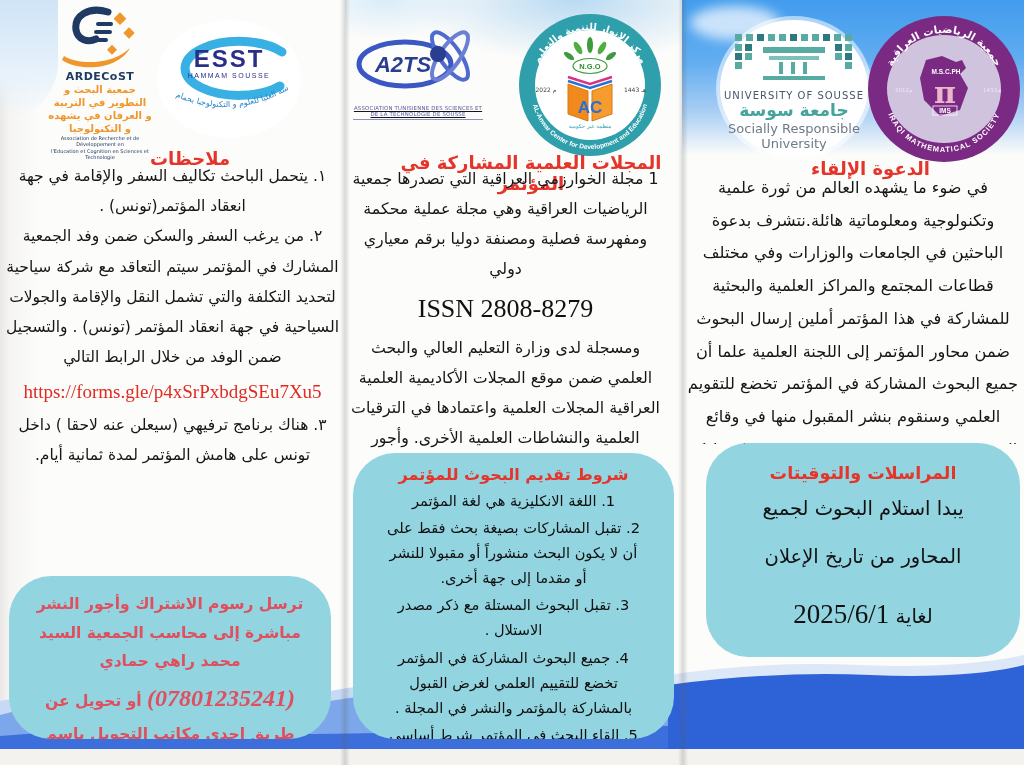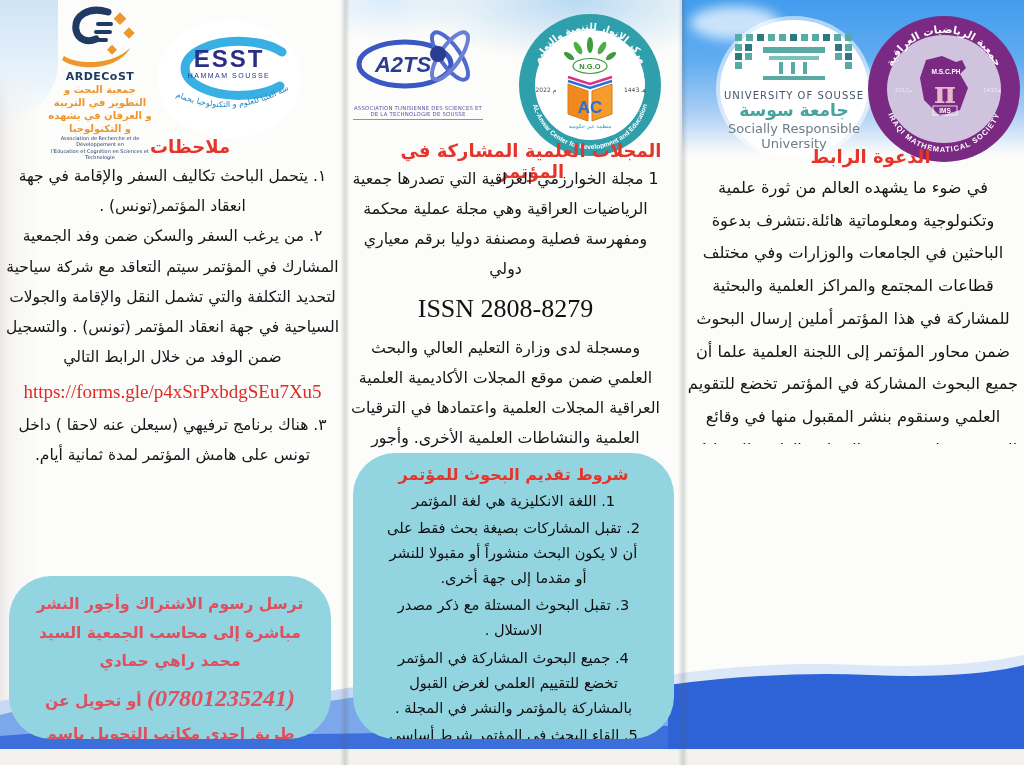--- a/index.html
+++ b/index.html
@@ -21,21 +21,21 @@
   svg.waves{position:absolute;left:0;bottom:0;width:1024px;height:130px;z-index:2;}
   .fold{position:absolute;top:0;bottom:0;width:10px;z-index:4;
         background:linear-gradient(to right,rgba(90,90,90,0) 0%,rgba(90,90,90,.22) 50%,rgba(90,90,90,0) 100%);}
   .f1{left:340px;} .f2{left:678px;}
   
   .panel{position:absolute;top:0;height:765px;z-index:3;}
   .p-left{left:0;width:345px;}
   .p-mid{left:345px;width:337px;}
   .p-right{left:682px;width:342px;}
   .col-title{position:absolute;left:0;right:0;text-align:center;color:#e5352b;
-             font-size:18px;font-weight:bold;margin:0;z-index:3;padding-left:35px;}
+             font-size:18px;font-weight:bold;margin:12px;z-index:3;padding-left:35px;}
   .rtl{direction:rtl;}
   .body-block{position:absolute;text-align:center;overflow:hidden;z-index:3;}
   .body-block p{margin:0;}
   
   .body-notes{left:4px;right:4px;top:161px;height:412px;font-size:15.5px;line-height:1.95;font-weight:500;}
   .glink{color:#e02a22;font-family:"Liberation Serif","DejaVu Serif",serif;font-size:19px;
          text-decoration:none;direction:ltr;unicode-bidi:isolate;display:inline-block;}
   .bubble{position:absolute;background:#92d4e0;border-radius:42px;z-index:3;overflow:hidden;}
   .bubble-fees{left:9px;top:576px;width:322px;height:163px;padding:14px 14px;box-sizing:border-box;}
   .bubble-fees p{margin:0;color:#df4f5e;font-weight:600;font-size:15.5px;line-height:1.85;text-align:center;}
@@ -55,21 +55,21 @@
   .bubble-corr h3{margin:6px 0 2px;color:#e5352b;font-size:17.5px;font-weight:bold;text-align:center;}
   .bubble-corr .bline{font-size:19.5px;line-height:2.45;text-align:center;color:#111;font-weight:500;}
   .date-lg{font-family:"Liberation Serif","DejaVu Serif",serif;font-size:27px;direction:ltr;unicode-bidi:isolate;}
   
   .logo{position:absolute;z-index:3;}
   .lg-ardecost{left:46px;top:6px;width:108px;height:128px;text-align:center;}
   .ard-name{color:#1f3a63;font-weight:bold;font-size:11px;letter-spacing:.5px;margin-top:-2px;}
   .ard-ar{color:#ef962c;font-size:10px;font-weight:bold;line-height:1.3;direction:rtl;}
   .ard-cap{color:#1f3a63;font-size:5px;line-height:1.25;}
   .lg-esst{left:158px;top:20px;width:142px;height:118px;background:#ffffff;border-radius:50%/46%;}
-  .lg-a2ts{left:8px;top:26px;width:130px;height:102px;text-align:center;}
+  .lg-a2ts{left:8px;top:26px;width:130px;height:102px;text-align:center;text-decoration:underline;}
   .a2ts-cap{color:#5a5aa5;font-size:5.4px;letter-spacing:.2px;border-bottom:1px solid #8f8fbb;
             padding-bottom:2px;margin-top:1px;}
   .lg-ngo{left:174px;top:14px;width:142px;height:142px;}
   .ngo-ring{position:absolute;inset:0;border-radius:50%;background:#2f9fac;}
   .ngo-inner{position:absolute;inset:16px;border-radius:50%;background:#ffffff;}
   .lg-sousse{left:38px;top:20px;width:148px;height:136px;background:#fff;border-radius:50%;text-align:center;
              box-shadow:0 0 0 4px rgba(255,255,255,.55);}
   .sous-en{color:#46566b;font-size:10px;letter-spacing:1px;margin-top:4px;}
   .sous-ar{color:#45a49b;font-size:17px;font-weight:bold;direction:rtl;line-height:1.15;}
   .sous-tag{color:#6d7b87;font-size:13px;}
@@ -265,21 +265,27 @@
         <text x="27" y="76" font-size="5.5" fill="#f0e6f4" font-family="DejaVu Sans, sans-serif">2012م</text>
         <text x="115" y="76" font-size="5.5" fill="#f0e6f4" font-family="DejaVu Sans, sans-serif">1433هـ</text>
         <path d="M58,44 L74,40 L88,46 L94,44 L98,52 L92,58 L100,72 L92,94 L72,100 L56,84 L52,62 Z" fill="#7b2a84"></path>
         <text x="78" y="58" text-anchor="middle" font-size="6.5" font-weight="bold" fill="#ffffff" font-family="Liberation Sans, sans-serif">M.S.C.PH</text>
         <text x="77" y="87" text-anchor="middle" font-size="30" font-weight="bold" fill="#e9b7cb" font-family="DejaVu Serif, serif">π</text>
         <rect x="65" y="90" width="24" height="9" fill="none" stroke="#ffffff" stroke-width="0.8"></rect>
         <text x="77" y="97" text-anchor="middle" font-size="6.5" font-weight="bold" fill="#ffffff" font-family="Liberation Sans, sans-serif">IMS</text>
       </svg>
     </div>
 
-    <h2 class="col-title" style="top:146px;">الدعوة الرابط</h2>
+    <h2 class="col-title" style="top:146px;">الدعوة الإلقاء</h2>
 
     <div class="body-block body-inv rtl">
       <p>في ضوء ما يشهده العالم من ثورة علمية وتكنولوجية ومعلوماتية هائلة.نتشرف بدعوة الباحثين في الجامعات والوزارات وفي مختلف  قطاعات المجتمع والمراكز العلمية والبحثية للمشاركة في هذا المؤتمر أملين إرسال البحوث ضمن محاور المؤتمر إلى اللجنة العلمية  علما أن جميع البحوث المشاركة في المؤتمر تخضع  للتقويم العلمي وسنقوم بنشر المقبول منها في وقائع المؤتمر.فضلا عن بعض المجلات العلمية المشاركة  في المؤتمر والنشر حسب رغبة الباحث .</p>
     </div>
 
+    <div class="bubble bubble-corr rtl">
+      <h3>المراسلات والتوقيتات</h3>
+      <div class="bline">يبدا استلام البحوث  لجميع</div>
+      <div class="bline">المحاور من تاريخ الإعلان</div>
+      <div class="bline"><span>لغاية</span> <span class="date-lg">2025/6/1</span></div>
+    </div>
   </section>
 
 </div>
 
 </body></html>

